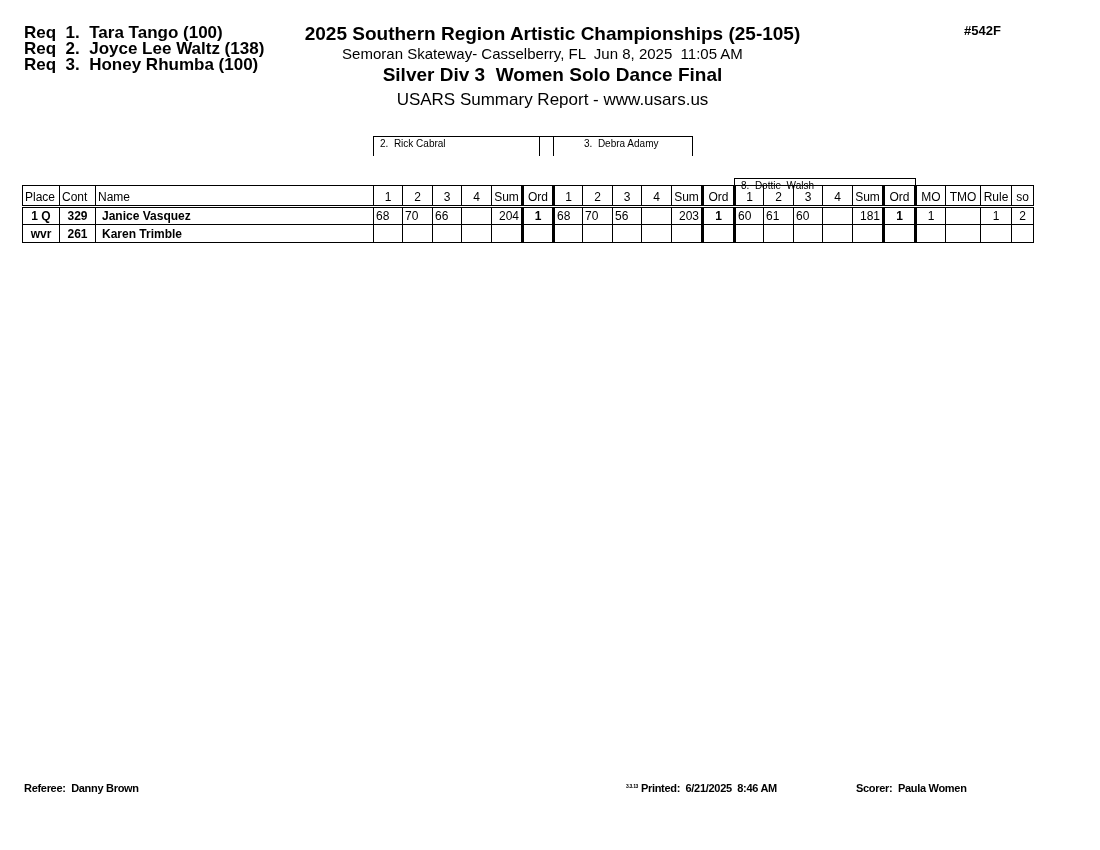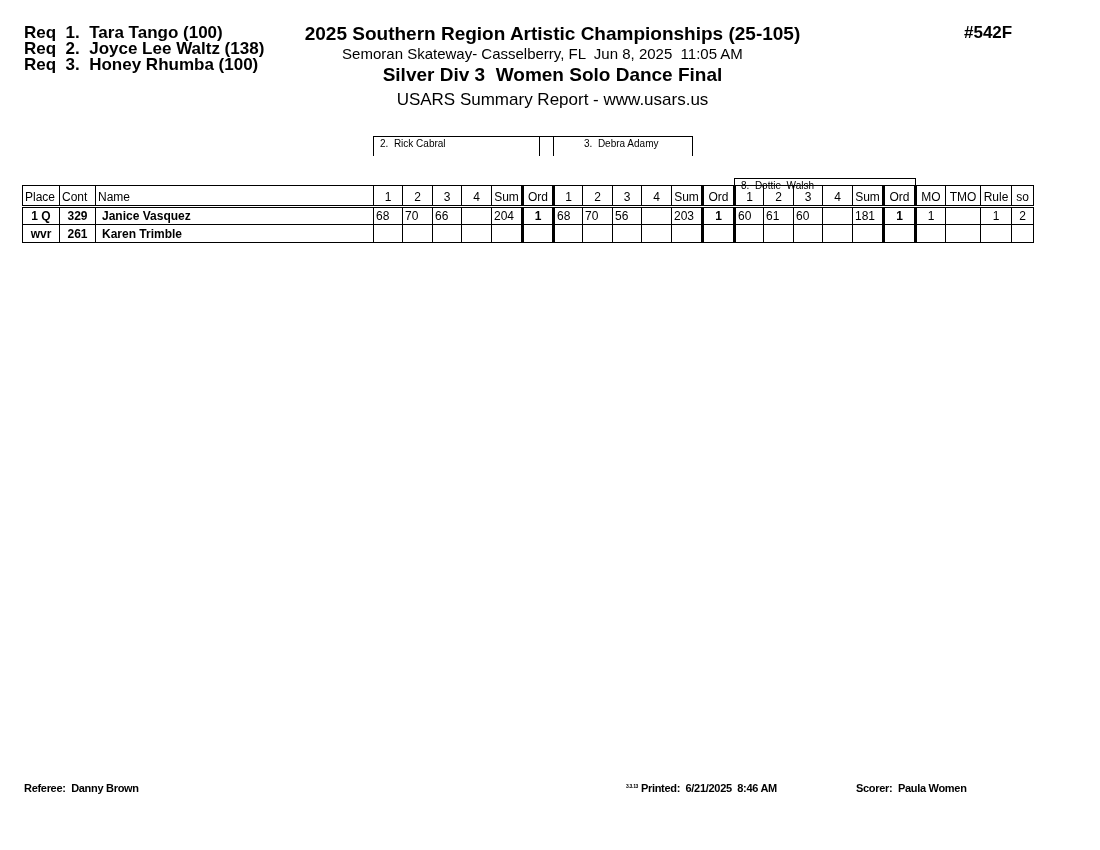--- a/index.html
+++ b/index.html
@@ -5,31 +5,31 @@
   html, body { margin: 0; padding: 0; background: #ffffff; }
   body { width: 1100px; height: 850px; position: relative; overflow: hidden;
          font-family: "Liberation Sans", sans-serif; color: #000; }
   .abs { position: absolute; }
   .req { left: 24px; font-weight: bold; font-size: 17px; line-height: 16px; white-space: pre; }
   .title { left: 0; width: 1105px; text-align: center; white-space: pre; }
   .t1 { top: 23px; font-size: 19px; font-weight: bold; }
   .t2 { top: 45px; font-size: 15px; left: -10px; }
   .t3 { top: 64px; font-size: 19px; font-weight: bold; }
   .t4 { top: 90px; font-size: 17px; }
-  .eventno { left: 964px; top: 23px; font-size: 17px; font-weight: bold; }
+  .eventno { left: 964px; top: 23px; font-size: 13px; font-weight: bold; }
 
   .judgebox { top: 136px; height: 20px; border: 1px solid #000; border-bottom: none; box-sizing: border-box;
               font-size: 10px; padding: 1px 0 0 6px; white-space: pre; }
 
   table.grid { position: absolute; left: 22px; top: 148px; border-collapse: collapse; table-layout: fixed; margin-top: 37px; }
   table.grid td { border: 1px solid #000; font-size: 12px; height: 18px; padding: 0 2px; box-sizing: border-box;
                   white-space: nowrap; overflow: hidden; }
   table.grid tr.hdr td { height: 21px; border-bottom: 3px double #000; vertical-align: bottom; padding-bottom: 1px; }
   .c { text-align: center; }
-  .r { }
+  .r { text-align: right; }
   .b { font-weight: bold; }
   .thickL { border-left: 3px solid #000 !important; }
   .thickR { border-right: 3px solid #000 !important; }
 
   .foot { top: 782px; font-size: 11px; font-weight: bold; white-space: pre; letter-spacing: -0.3px; }
   .ver { font-size: 5px; vertical-align: 4px; }
 </style>
 </head>
 <body>
 

